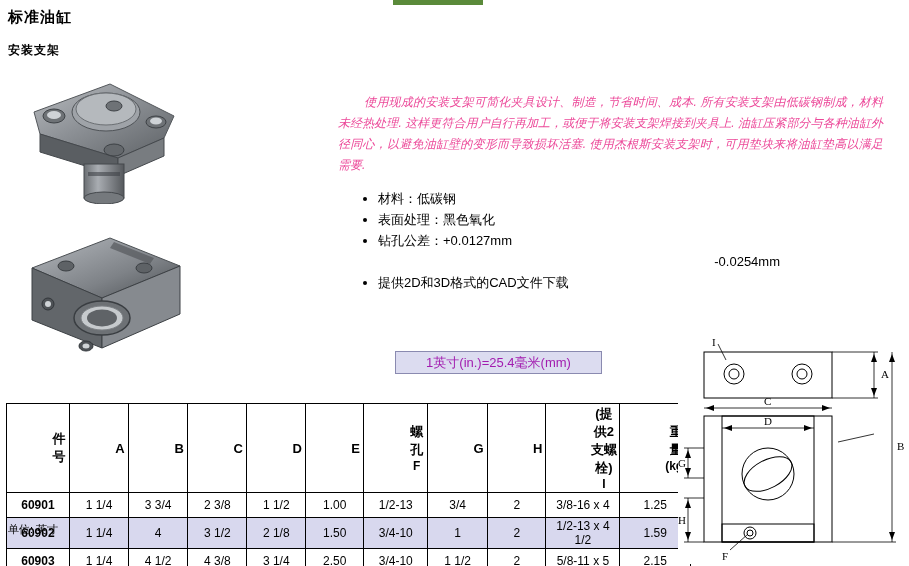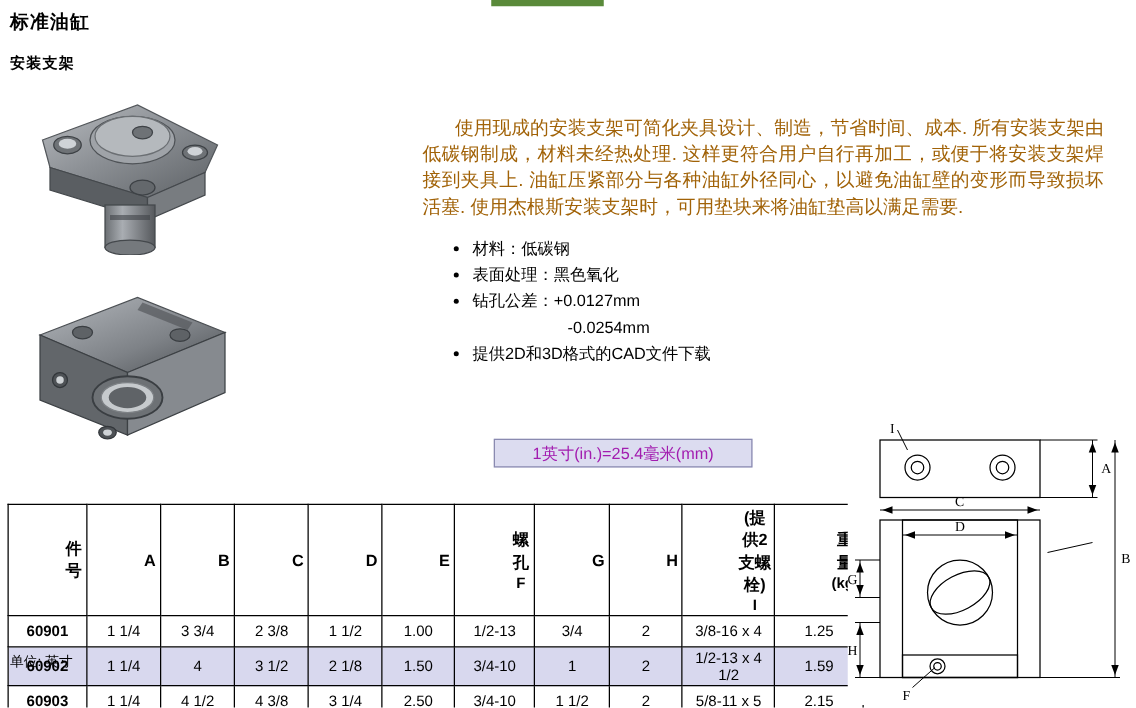--- a/index.html
+++ b/index.html
@@ -32,34 +32,35 @@
     background:#ffffff;
   }
   .photo2{
     position:absolute;left:14px;top:222px;width:175px;height:150px;
     background:#ffffff;
   }
 
   
   .para{
     position:absolute;left:338px;top:92px;width:545px;
-    font-size:15px;line-height:21px;color:#a16207;
+    font-size:12px;line-height:21px;color:#ec4899;
     text-align:justify;
+    font-style:italic;
   }
   .para .indent{display:inline-block;width:26px;}
 
   .bullets{
     position:absolute;left:360px;top:188px;width:420px;
     font-size:13px;line-height:21px;
   }
   .bullets ul{margin:0;padding-left:18px;list-style:disc;}
   .bullets li{margin:0;padding:0;}
   .tol{position:relative;}
   .tol .second{
-    display:block;margin-left:76px;
+    display:block;margin-left:76px;text-align:right;
   }
 
   
   .convbox{
     position:absolute;left:395px;top:351px;width:205px;height:21px;
     background:#dcdcf0;border:1px solid #8a8ab0;
     text-align:center;font-size:13px;line-height:21px;color:#a21caf;
   }
 
   

